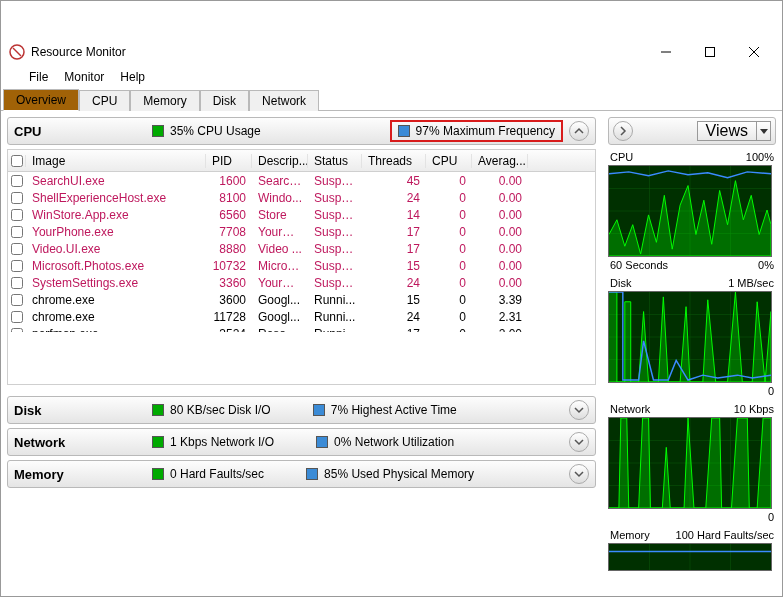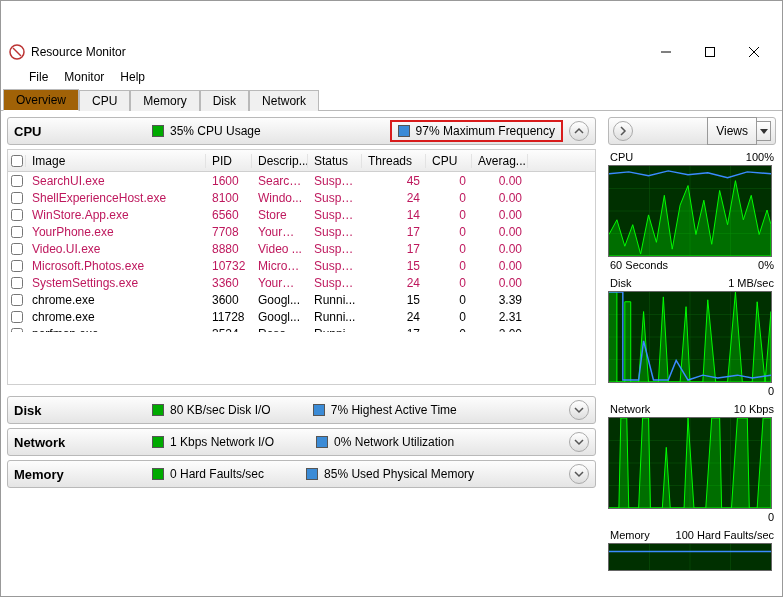--- a/index.html
+++ b/index.html
@@ -36,30 +36,30 @@
   .table-wrap { border: 1px solid #cfcfcf; height: 236px; overflow: hidden; position: relative; margin-bottom: 11px; }
   .thead { display: flex; background: linear-gradient(#fdfdfd,#ececec); border-bottom: 1px solid #cfcfcf; height: 22px; align-items: center; font-size: 12px; }
   .th { padding: 0 6px; border-right: 1px solid #e3e3e3; overflow:hidden; text-overflow: ellipsis; white-space: nowrap; display:flex; align-items:center; }
   .tbody { overflow-y: scroll; height: 160px; }
   .tr { display: flex; height: 17px; align-items: center; font-size: 12px; }
   .td { padding: 0 6px; overflow: hidden; text-overflow: ellipsis; white-space: nowrap; }
   .link { color: #be185d; }
   .chk { width: 18px; display:flex; align-items:center; justify-content:center; }
   .chk input { margin:0; width:12px; height:12px; }
   .col-image { width: 180px; }
-  .col-pid { width: 46px; }
+  .col-pid { width: 46px; text-align: right; }
   .col-desc { width: 56px; }
   .col-status { width: 54px; }
   .col-threads { width: 64px; text-align: right; }
   .col-cpu { width: 46px; text-align: right; }
   .col-avg { width: 56px; text-align: right; }
   
   .right-header { height: 28px; background: linear-gradient(#fdfdfd,#e5e5e5); border:1px solid #b9b9b9; border-radius:3px; display:flex; align-items:center; padding:0 4px; margin-bottom:6px; }
   .right-header .arrow-btn { width:20px; height:20px; border-radius:10px; border:1px solid #aaa; background:linear-gradient(#fff,#ddd); display:flex; align-items:center; justify-content:center; }
-  .views-btn { margin-left:auto; height:28px; border:1px solid #999; background:linear-gradient(#fff,#e9e9e9); padding:0 8px; display:flex; align-items:center; gap:4px; font-size:12px;}
+  .views-btn { margin-left:auto; height:20px; border:1px solid #999; background:linear-gradient(#fff,#e9e9e9); padding:0 8px; display:flex; align-items:center; gap:4px; font-size:16px;}
   .views-drop { width:14px; height:20px; border:1px solid #999; border-left:none; background:linear-gradient(#fff,#e9e9e9); display:flex; align-items:center; justify-content:center;}
   .graph-block { margin-bottom: 6px; }
   .graph-labels { display:flex; justify-content:space-between; font-size:11px; padding:0 2px 2px; }
   .graph { width: 164px; height: 92px; background:#003000; border:1px solid #666; position:relative; overflow:hidden; }
   .graph-bottom { display:flex; justify-content:space-between; font-size:11px; padding:2px 2px 0; }
   .graph svg { width:100%; height:100%; display:block; }
   ::-webkit-scrollbar { width: 16px; background:#f0f0f0; }
   ::-webkit-scrollbar-thumb { background:#c8c8c8; border:1px solid #aaa; }
 </style>
 </head>

